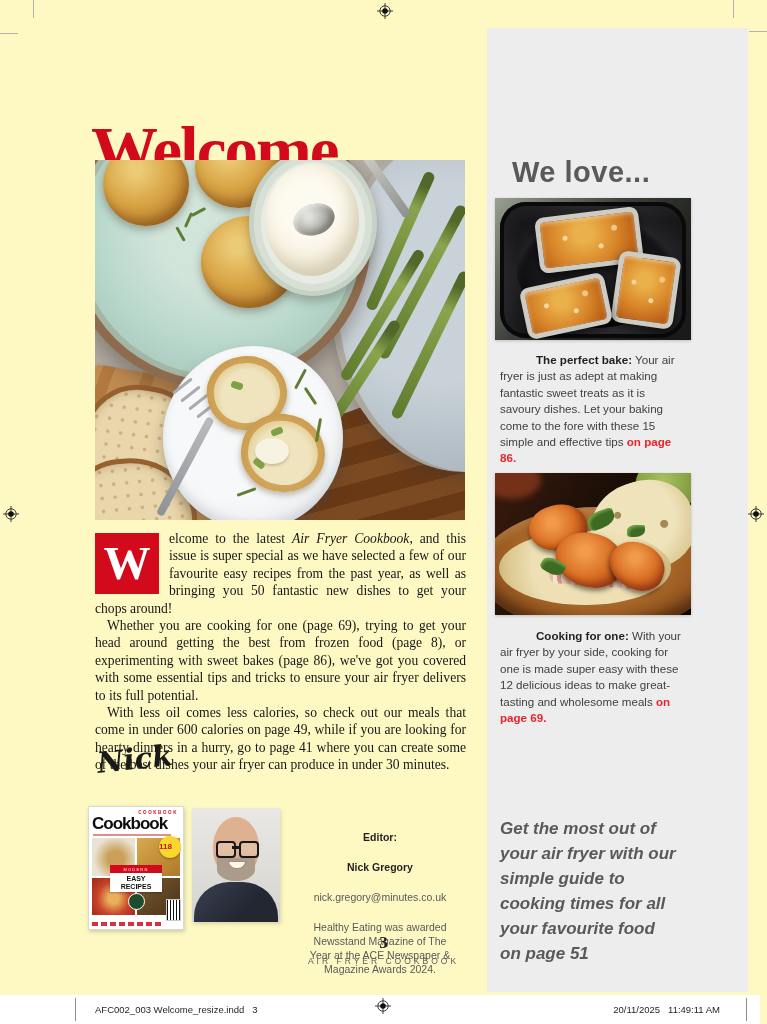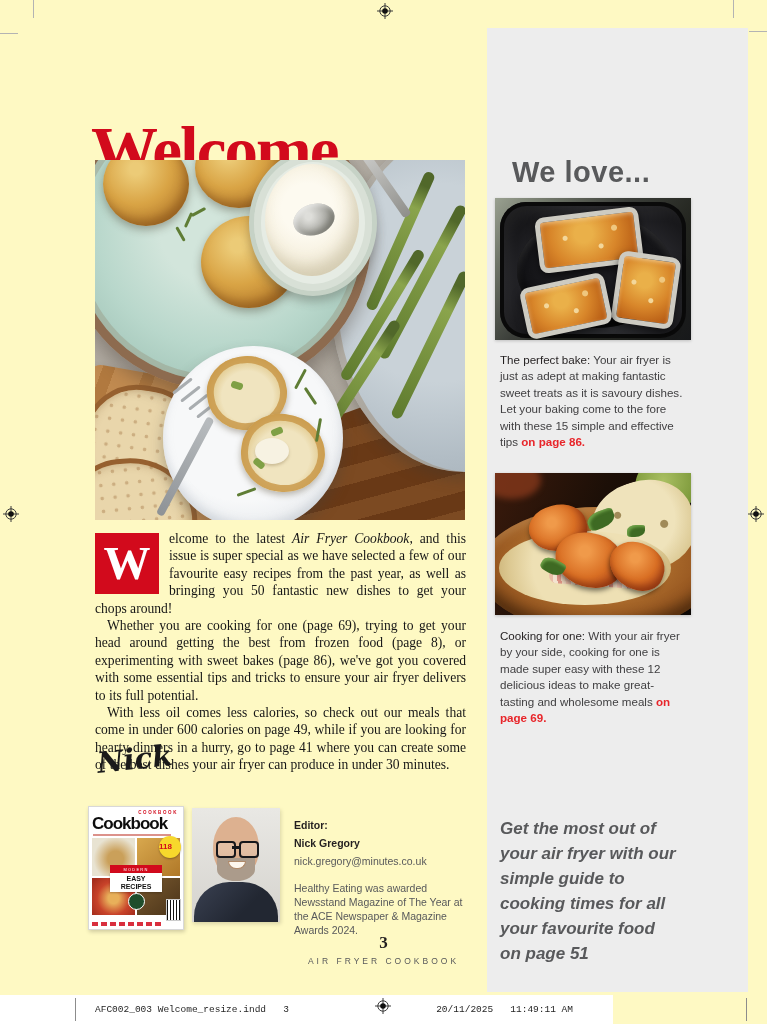--- a/index.html
+++ b/index.html
@@ -112,38 +112,38 @@
            background:linear-gradient(#ddb190 55%,#cf9f7e);}
   .ep-lens{position:absolute;width:16px;height:13px;border:2.5px solid #17171b;border-radius:4px;
            background:rgba(255,255,255,.18);}
   .ep-bridge{position:absolute;width:8px;height:2.5px;background:#17171b;}
   .ep-beard{position:absolute;left:25px;top:50px;width:38px;height:23px;border-radius:0 0 50% 50%;
             background:#ab9b8b;}
   .ep-smile{position:absolute;left:36px;top:53px;width:16px;height:6px;border-radius:0 0 8px 8px;
             background:#fdf7ee;border:1px solid #b08a6a;}
 
   .einfo{position:absolute;left:290px;top:814px;width:180px;font-size:10.5px;line-height:14px;color:#58595b;}
-  .einfo p{margin:4px;}
+  .einfo p{margin:16px;text-align:center;}
   .einfo .strong{color:#231f20;font-weight:bold;}
   .einfo .gap{margin-top:13px;}
 
   
   .pagefoot{position:absolute;left:0;top:933px;width:767px;text-align:center;}
   .pf-num{font-family:"Liberation Serif",serif;font-weight:bold;font-size:17px;color:#231f20;}
   .pf-mag{font-size:8.5px;letter-spacing:3px;color:#58595b;margin-top:3px;}
 
   
   .sidebar{position:absolute;left:487px;top:28px;width:261px;height:964px;background:#ededed;}
   .sb-head{position:absolute;left:13px;top:116px;margin:12px;font-size:29px;font-weight:bold;color:#58595b;
            letter-spacing:.5px;}
   .sbp{position:absolute;left:8px;width:196px;height:142px;overflow:hidden;box-shadow:0 1px 3px rgba(0,0,0,.2);}
   .sbp1{top:170px;background:linear-gradient(130deg,#9aa191 0%,#6f7568 18%,#3c3f3a 42%,#23251f 68%,#17181a 100%);}
   .sbp2{top:445px;background:linear-gradient(115deg,#3a1a0c 0%,#1c0f07 45%,#0d0805 100%);}
   .cap{position:absolute;left:13px;width:188px;margin:0;font-size:11.6px;line-height:16.4px;color:#414042;}
-  .cap .lead{color:#231f20;font-weight:normal;}
+  .cap .lead{color:#231f20;font-weight:bold;margin-left:36px;}
   .cap .pageref{color:#e8252a;font-weight:bold;}
   .cap1{top:324px;}
   .cap2{top:600px;}
   .quote{position:absolute;left:13px;top:788px;width:178px;font-size:17px;line-height:25px;color:#58595b;
          font-style:italic;font-weight:bold;}
 
   
   .af-basket{position:absolute;left:5px;top:4px;width:186px;height:136px;border-radius:26px;
         background:radial-gradient(ellipse at 55% 60%,#35363a 30%,#232327 55%,#101012 85%);
         box-shadow:inset 0 0 0 4px #0a0a0a,inset 8px 10px 14px rgba(255,255,255,.08);}
@@ -165,22 +165,22 @@
   .tort{position:absolute;border-radius:50%;}
   .shrimp{position:absolute;border-radius:55% 60% 50% 65%;
         background:radial-gradient(circle at 42% 35%,#f09a4a 10%,#d96f24 50%,#a8431a 85%);
         box-shadow:inset -3px -4px 6px rgba(120,40,10,.55),0 3px 5px rgba(0,0,0,.5);}
   .herb{position:absolute;border-radius:50% 20% 55% 25%;background:#3e6a23;
         box-shadow:inset 2px 2px 3px rgba(160,220,110,.5);}
   .slaw{position:absolute;left:54px;top:98px;width:92px;height:15px;border-radius:8px;transform:rotate(4deg);
         opacity:.9;background:repeating-linear-gradient(80deg,#e9b9a6 0 5px,#f4e3d2 5px 9px,#d98a7e 9px 13px,#e7cdb8 13px 17px);}
 
   
-  .printbar{position:absolute;left:0;top:995px;width:613px;height:29px;background:#fff;
-            font-family:Liberation Mono, monospace;font-size:9.5px;color:#1f1f1f;}
+  .printbar{position:absolute;left:0;top:995px;width:716px;height:29px;background:#fff;
+            font-family:Liberation Sans, sans-serif;font-size:9.5px;color:#1f1f1f;padding-left:44px;}
   .pb-tick{position:absolute;top:3px;width:1px;height:23px;background:#8c8c8c;}
   .pb-file{position:absolute;left:95px;top:9px;}
   .pb-date{position:absolute;right:40px;top:9px;}
 </style>
 </head>
 <body>
 
 <div class="canvas">
 
   <div class="cropline crop-v" style="left:33px;top:0;"></div>

